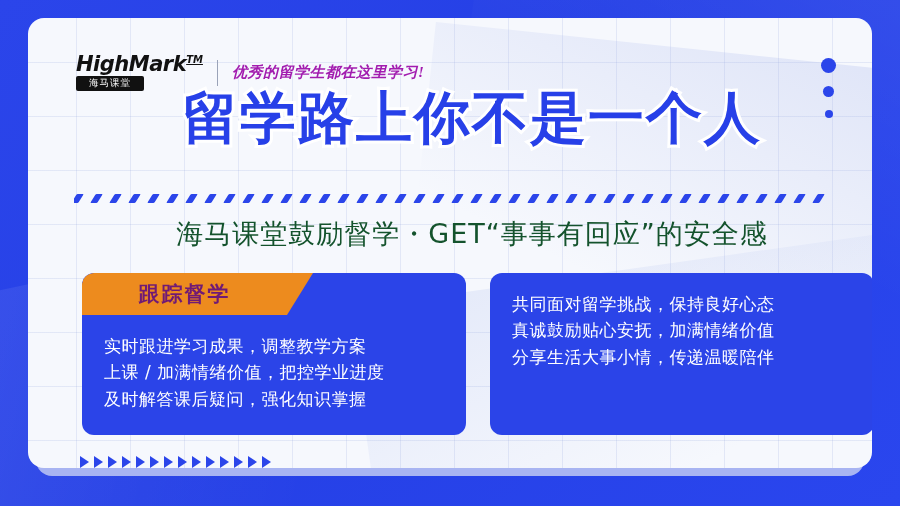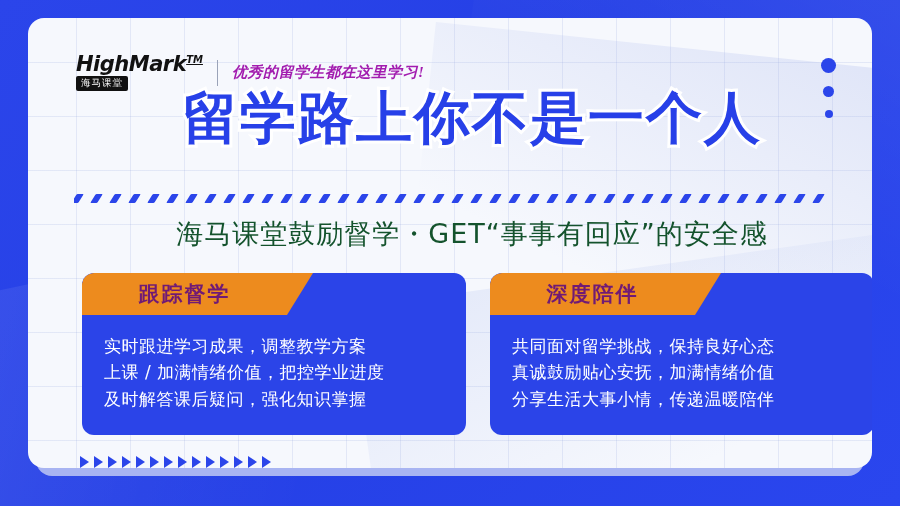--- a/index.html
+++ b/index.html
@@ -58,21 +58,21 @@
   .header{position:absolute;left:48px;top:36px;display:flex;align-items:center;gap:14px;}
   .logo{display:flex;flex-direction:column;align-items:flex-start;}
   .logo-main{
     font-family:"DejaVu Sans",sans-serif;
     font-size:21px;font-weight:bold;color:#111;letter-spacing:-.5px;
     font-style:italic;line-height:1;position:relative;
   }
   .logo-main .tm{font-size:10px;vertical-align:super;letter-spacing:0;text-decoration:underline;}
   .logo-sub{
     margin-top:1px;background:#111;color:#fff;font-size:9.5px;
-    padding:1px 5px;border-radius:2px;letter-spacing:1px;
+    padding:1px 13px;border-radius:2px;letter-spacing:1px;
   }
   .divider{width:1px;height:26px;background:#9aa3b8;}
   .tagline{
     font-family:"Liberation Serif","DejaVu Serif",serif;
     font-size:15px;color:#a21caf;font-style:italic;font-weight:bold;letter-spacing:.5px;
   }
 
   
   .dots{position:absolute;right:36px;top:40px;display:flex;flex-direction:column;align-items:center;gap:13px;}
   .dot{background:#2B45EA;border-radius:50%;}
@@ -232,23 +232,20 @@
           <span>跟踪督学</span>
         </div>
         <div class="card-body">
           <div>实时跟进学习成果，调整教学方案</div>
           <div>上课 / 加满情绪价值，把控学业进度</div>
           <div>及时解答课后疑问，强化知识掌握</div>
         </div>
       </div>
 
       <div class="card">
-        <div class="ribbon">
-          <span>深度陪伴</span>
-        </div>
         <div class="card-body">
           <div>共同面对留学挑战，保持良好心态</div>
           <div>真诚鼓励贴心安抚，加满情绪价值</div>
           <div>分享生活大事小情，传递温暖陪伴</div>
         </div>
       </div>
 
     </div>
 
     <div class="arrows">

